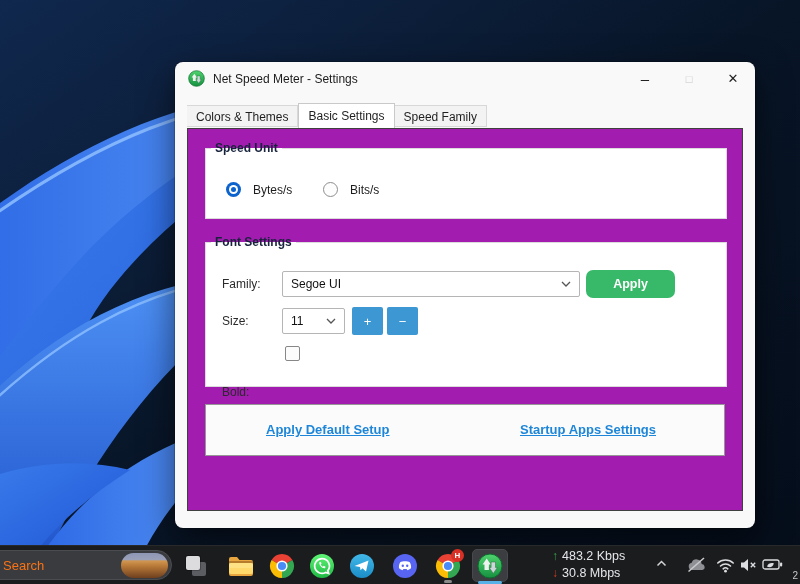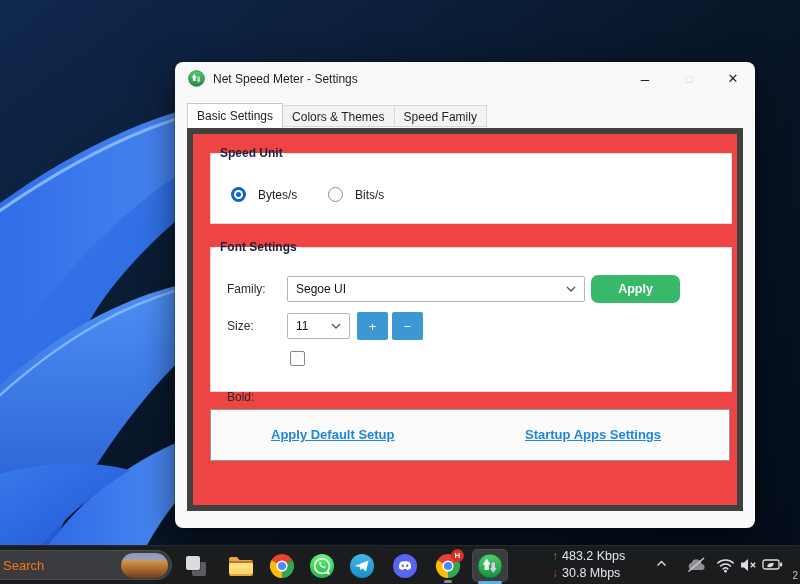--- a/index.html
+++ b/index.html
@@ -20,22 +20,22 @@
   .wc.min{font-size:15px;color:#222;}
   .wc.max{font-size:11px;color:#c8c8c8;}
   .wc.close{font-size:13px;color:#222;border-top-right-radius:8px;}
 
   .tabstrip{position:absolute;left:12px;top:41px;display:flex;align-items:flex-end;z-index:3;}
   .tab{height:22px;line-height:22px;padding:0 9px;font-size:12px;color:#1f1f1f;
     background:#f3f3f3;border:1px solid #d8d8d8;border-left:none;box-sizing:border-box;}
   .tab.first{border-left:1px solid #d8d8d8;}
   .tab.active{height:25px;line-height:25px;background:#fff;border:1px solid #c9c9c9;border-bottom:none;margin-bottom:-1px;z-index:4;}
 
-  .tabpage{position:absolute;left:12px;top:66px;width:556px;height:383px;background:#ef4444;
-    border:6px solid #404040;box-sizing:border-box;}
+  .tabpage{position:absolute;left:12px;top:66px;width:556px;height:383px;background:#a21caf;
+    border:1px solid #404040;box-sizing:border-box;}
 
   fieldset.group{position:absolute;margin:0;padding:0;border:1px solid #dbdbdb;border-radius:1px;background:#fff;}
   fieldset.group legend{font-weight:700;font-size:12px;color:#17233c;padding:0 4px;margin-left:5px;}
   .g-speed{left:17px;top:12px;width:520px;height:76px;}
   .g-font{left:17px;top:106px;width:520px;height:150px;}
 
   .radio-row{position:absolute;display:flex;align-items:center;gap:12px;cursor:default;}
   .radio{width:15px;height:15px;border-radius:50%;box-sizing:border-box;position:relative;flex:0 0 auto;}
   .radio.unchecked{background:#fdfdfd;border:1px solid #8e8e8e;}
   .radio.checked{background:#0c63ce;}
@@ -139,22 +139,22 @@
       </svg>
       <span class="win-title">Net Speed Meter - Settings</span>
       <div class="win-controls">
         <button class="wc min">–</button>
         <button class="wc max">□</button>
         <button class="wc close">✕</button>
       </div>
     </div>
 
     <div class="tabstrip">
+      <div class="tab">Colors &amp; Themes</div>
       <div class="tab first active">Basic Settings</div>
-      <div class="tab">Colors &amp; Themes</div>
       <div class="tab">Speed Family</div>
     </div>
 
     <div class="tabpage">
 
       <fieldset class="group g-speed">
         <legend>Speed Unit</legend>
         <label class="radio-row" style="left:20px;top:27px;">
           <span class="radio checked"></span>
           <span class="radio-label">Bytes/s</span>

